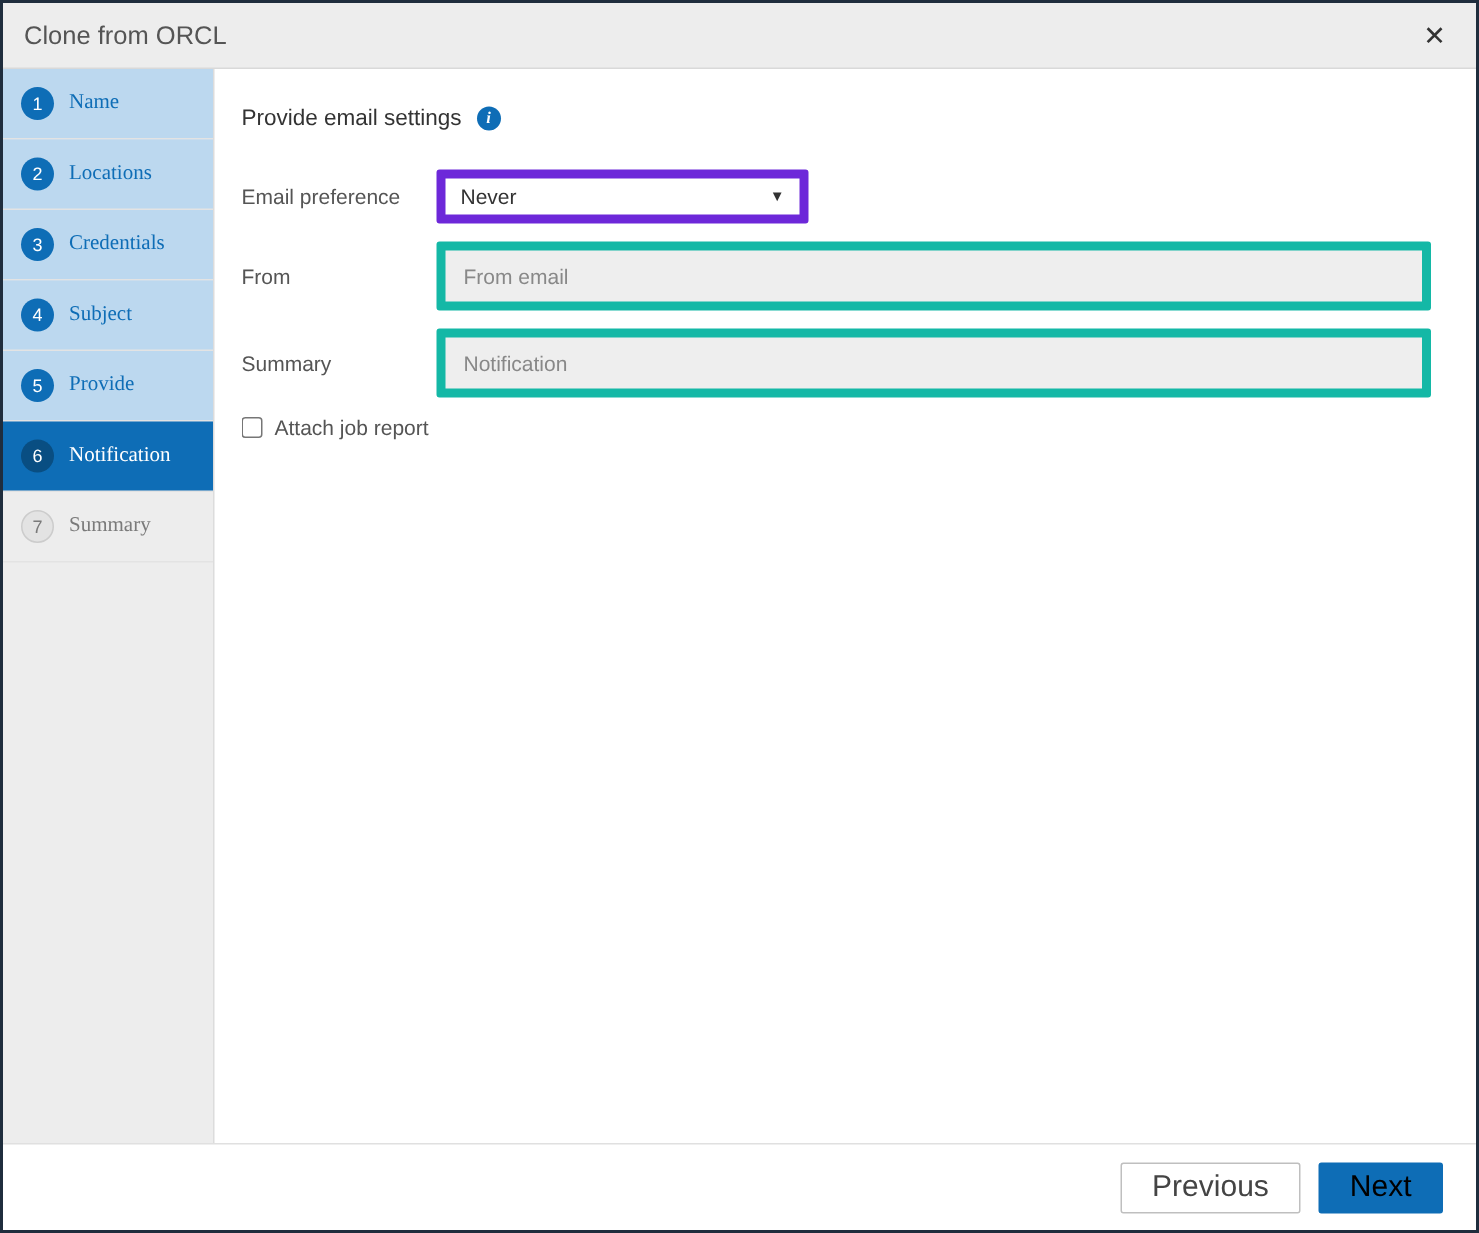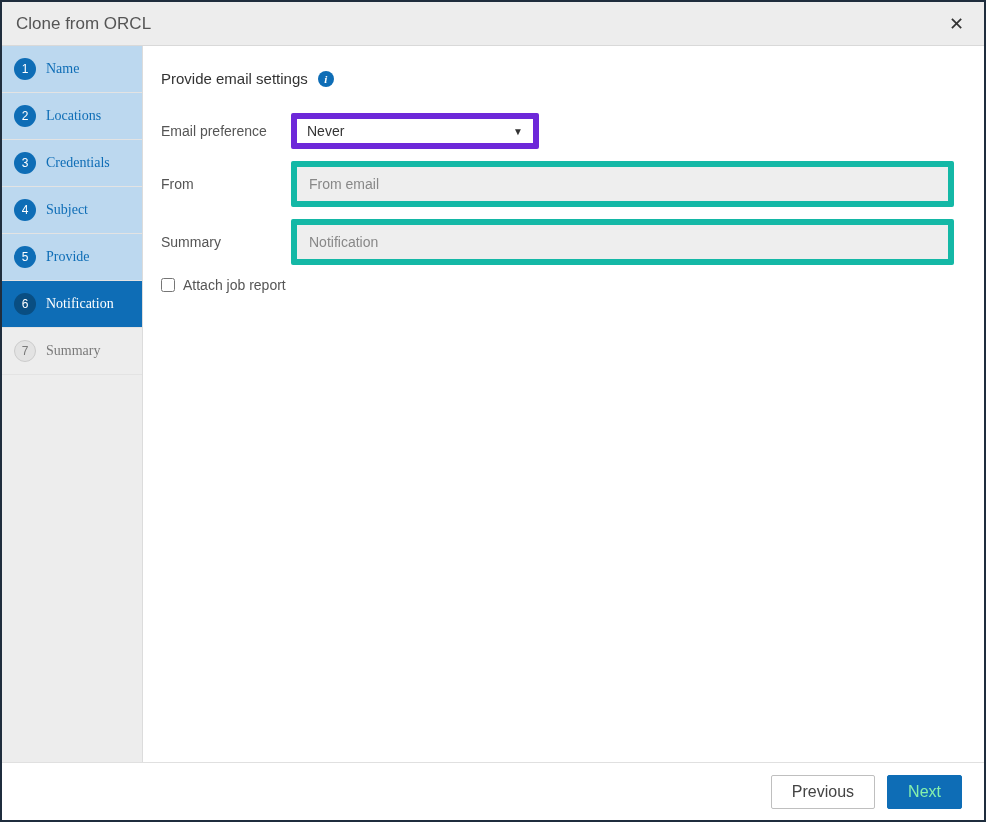--- a/index.html
+++ b/index.html
@@ -61,25 +61,25 @@
   .text-input:disabled { color: transparent; }
   .text-input::placeholder { color: #888; }
   .checkbox-row { display: flex; align-items: center; padding-left: 0; }
   .checkbox-row input[type=checkbox] { width: 14px; height: 14px; margin-right: 8px; }
   .checkbox-row label { color: #555; }
   .footer {
     background: #fff; border-top: 1px solid #e0e0e0; height: 58px;
     display: flex; align-items: center; justify-content: flex-end; padding-right: 22px; gap: 12px;
   }
   .btn {
-    height: 34px; padding: 0 20px; border-radius: 2px; font-size: 16px; cursor: pointer;
+    height: 34px; padding: 0 20px; border-radius: 2px; font-size: 20px; cursor: pointer;
     display: inline-flex; align-items: center; justify-content: center;
   }
   .btn-secondary { background: #fff; border: 1px solid #bfbfbf; color: #444; }
-  .btn-primary { background: #0e6db6; border: 1px solid #0e6db6; color: #86efac; min-width: 70px; }
+  .btn-primary { background: #0e6db6; border: 1px solid #0e6db6; color: #000000; min-width: 70px; }
 </style>
 </head>
 <body>
 
 <div class="window">
   <div class="titlebar">
     <span>Clone from ORCL</span>
     <span class="close">✕</span>
   </div>
 

